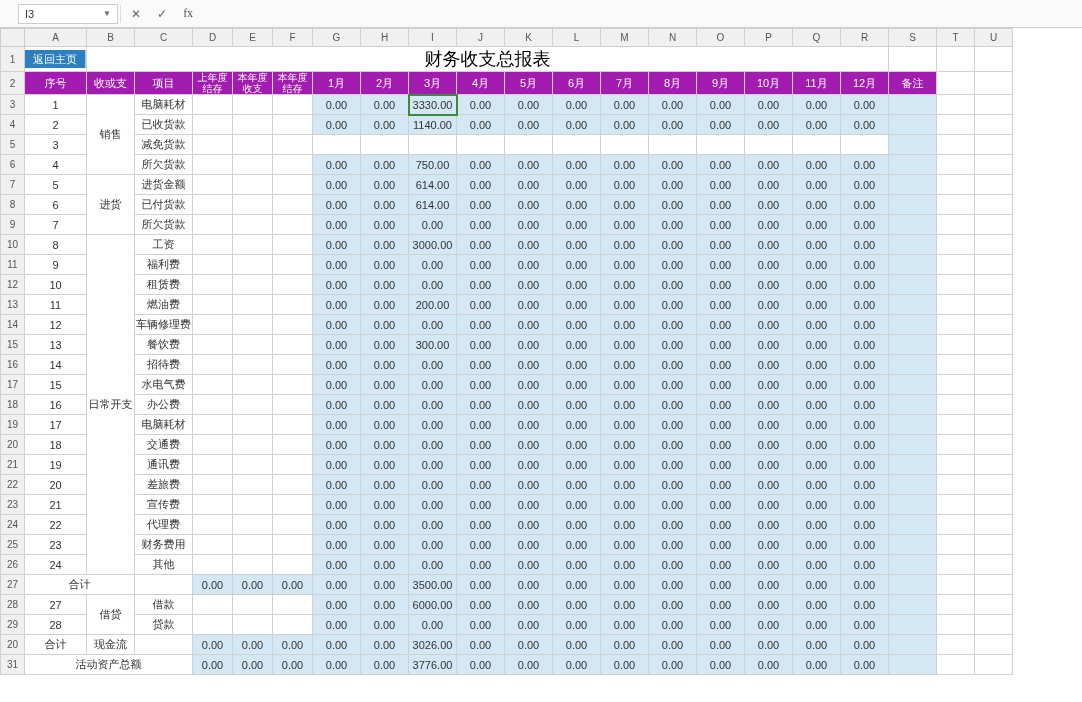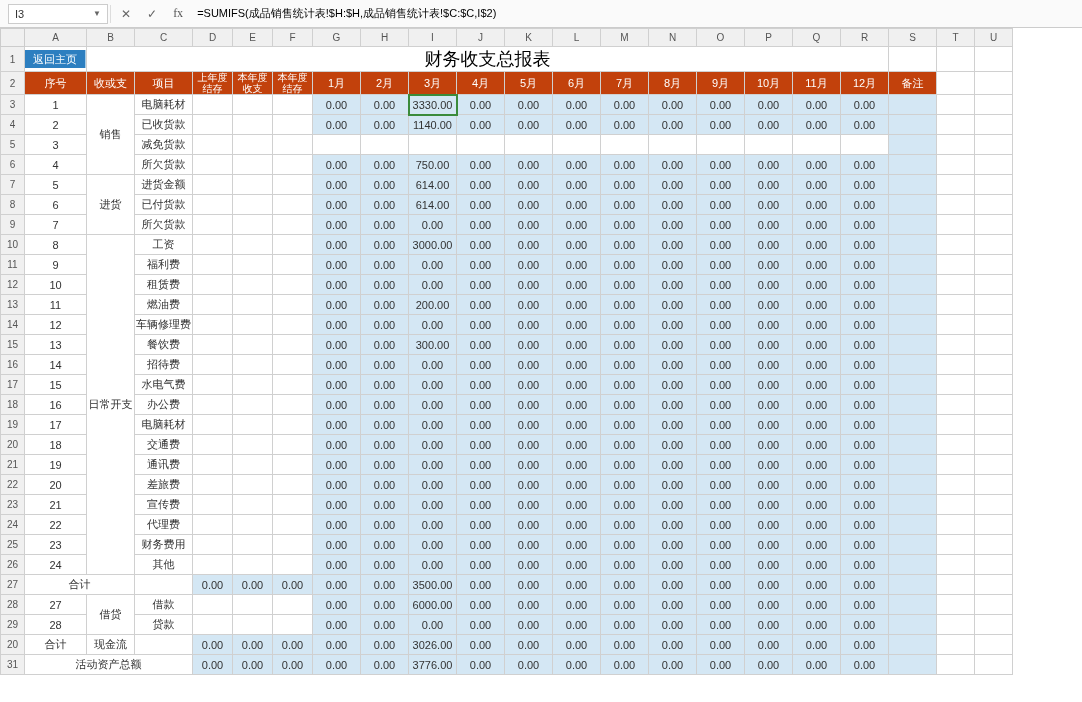--- a/index.html
+++ b/index.html
@@ -1,49 +1,48 @@
 <!DOCTYPE html>
 <html><head>
 <meta charset="utf-8">
 <style>
 *{box-sizing:border-box;margin:0;padding:0}
 body{font-family:"Microsoft YaHei",Arial,sans-serif;font-size:11px;background:#fff;color:#333;overflow:hidden}
 .fbar{height:28px;border-bottom:1px solid #ccc;display:flex;align-items:center;background:#fafafa}
-.nbox{width:100px;height:20px;border:1px solid #ccc;margin-left:8px;padding:0 6px;display:flex;align-items:center;background:#fff;font-size:11px}
+.nbox{width:100px;height:20px;border:1px solid #ccc;margin-left:18px;padding:0 6px;display:flex;align-items:center;background:#fff;font-size:11px}
 .nbox .dd{margin-left:auto;font-size:8px;color:#666}
 .fb-ico{padding:0 8px;color:#666;font-size:12px;cursor:pointer}
 .fb-sep{width:1px;height:18px;background:#ddd;margin:0 2px}
 .fx{font-family:Georgia,serif;font-size:12px;padding:0 8px;color:#555}
 .formula{flex:1;padding:0 6px;height:20px;border:none;font-size:11px;background:transparent}
 .grid-wrap{position:relative;overflow:auto;height:calc(100vh - 28px)}
 table{border-collapse:collapse;table-layout:fixed}
 th,td{border:1px solid #d0d0d0;height:20px;padding:0;text-align:center;font-size:11px;background:#fff;overflow:hidden;white-space:nowrap}
 .corner{width:24px;background:#f0f0f0;border:1px solid #ccc}
 .colh{background:#f0f0f0;color:#555;font-weight:400;font-size:10px;height:18px}
 .rowh{width:24px;background:#f0f0f0;color:#555;font-weight:400;font-size:10px}
 .btn-back{background:#2d7fc0;color:#fff;font-size:11px;padding:3px 8px;cursor:pointer;border-right:1px solid #a6cde8}
 .title{font-size:18px;font-weight:400;color:#000}
-.hdr{background:#c2410c;color:#fff;font-size:11px}
+.hdr{background:#a21caf;color:#fff;font-size:11px}
 .num{text-align:center;background:#d4e7f4}
 .subt{background:#d4e7f4}.w-b{width:48px}.w-c{width:48px}.w-d{width:58px}.w-e{width:40px}.w-mo{width:48px}.w-n{width:38px}
 .sel-cell{outline:2px solid #3b8b3b;outline-offset:-1px;position:relative;z-index:2}
 </style>
 </head>
 <body>
 
 <div class="fbar">
  <div class="nbox">
       <span>I3</span>
       <span class="dd">▼</span>
     </div>
  <span class="fb-sep"></span>
  <span class="fb-ico">✕</span>
  <span class="fb-ico">✓</span>
  <span class="fx">fx</span>
- <input class="formula" value="=SUMIFS(成品销售统计表!$H:$H,成品销售统计表!$C:$C,I$2)" style="">
 </div>
 
 <div class="grid-wrap">
 <table id="sheet">
       <tbody>
         <tr>
           <th class="colh corner"></th>
           <th class="colh w-b">A</th>
           <th class="colh w-c">B</th>
           <th class="colh w-d">C</th>

